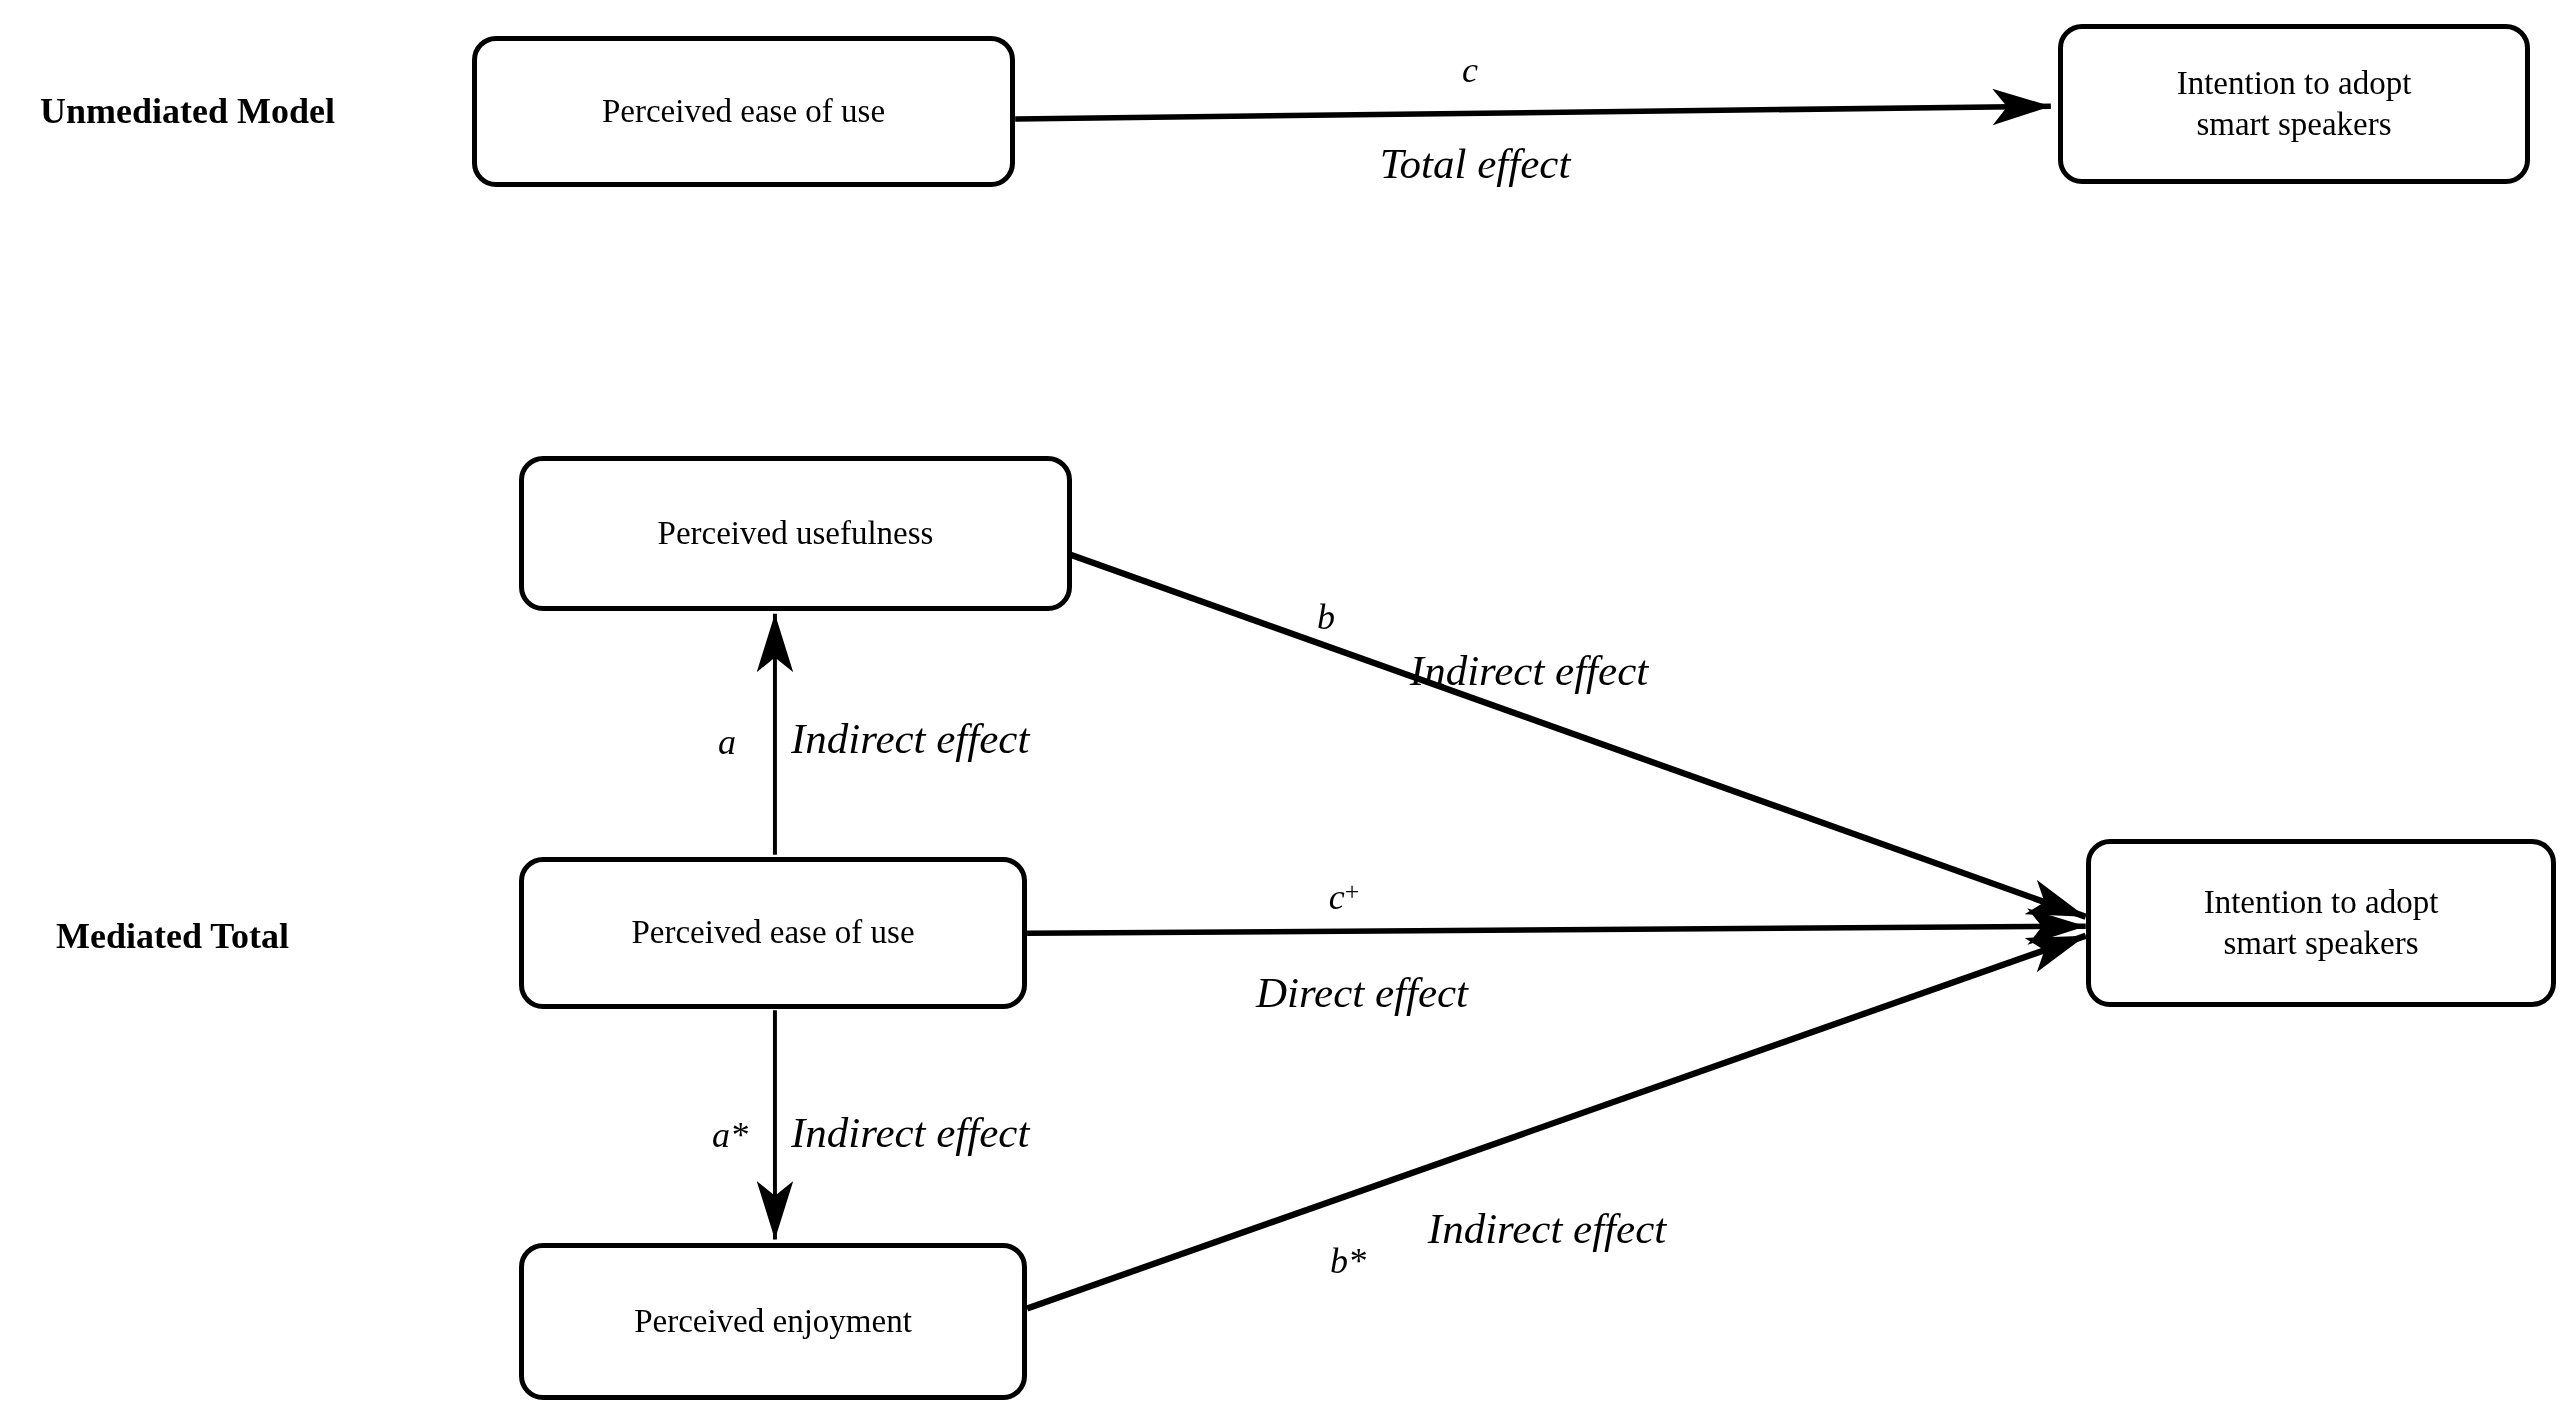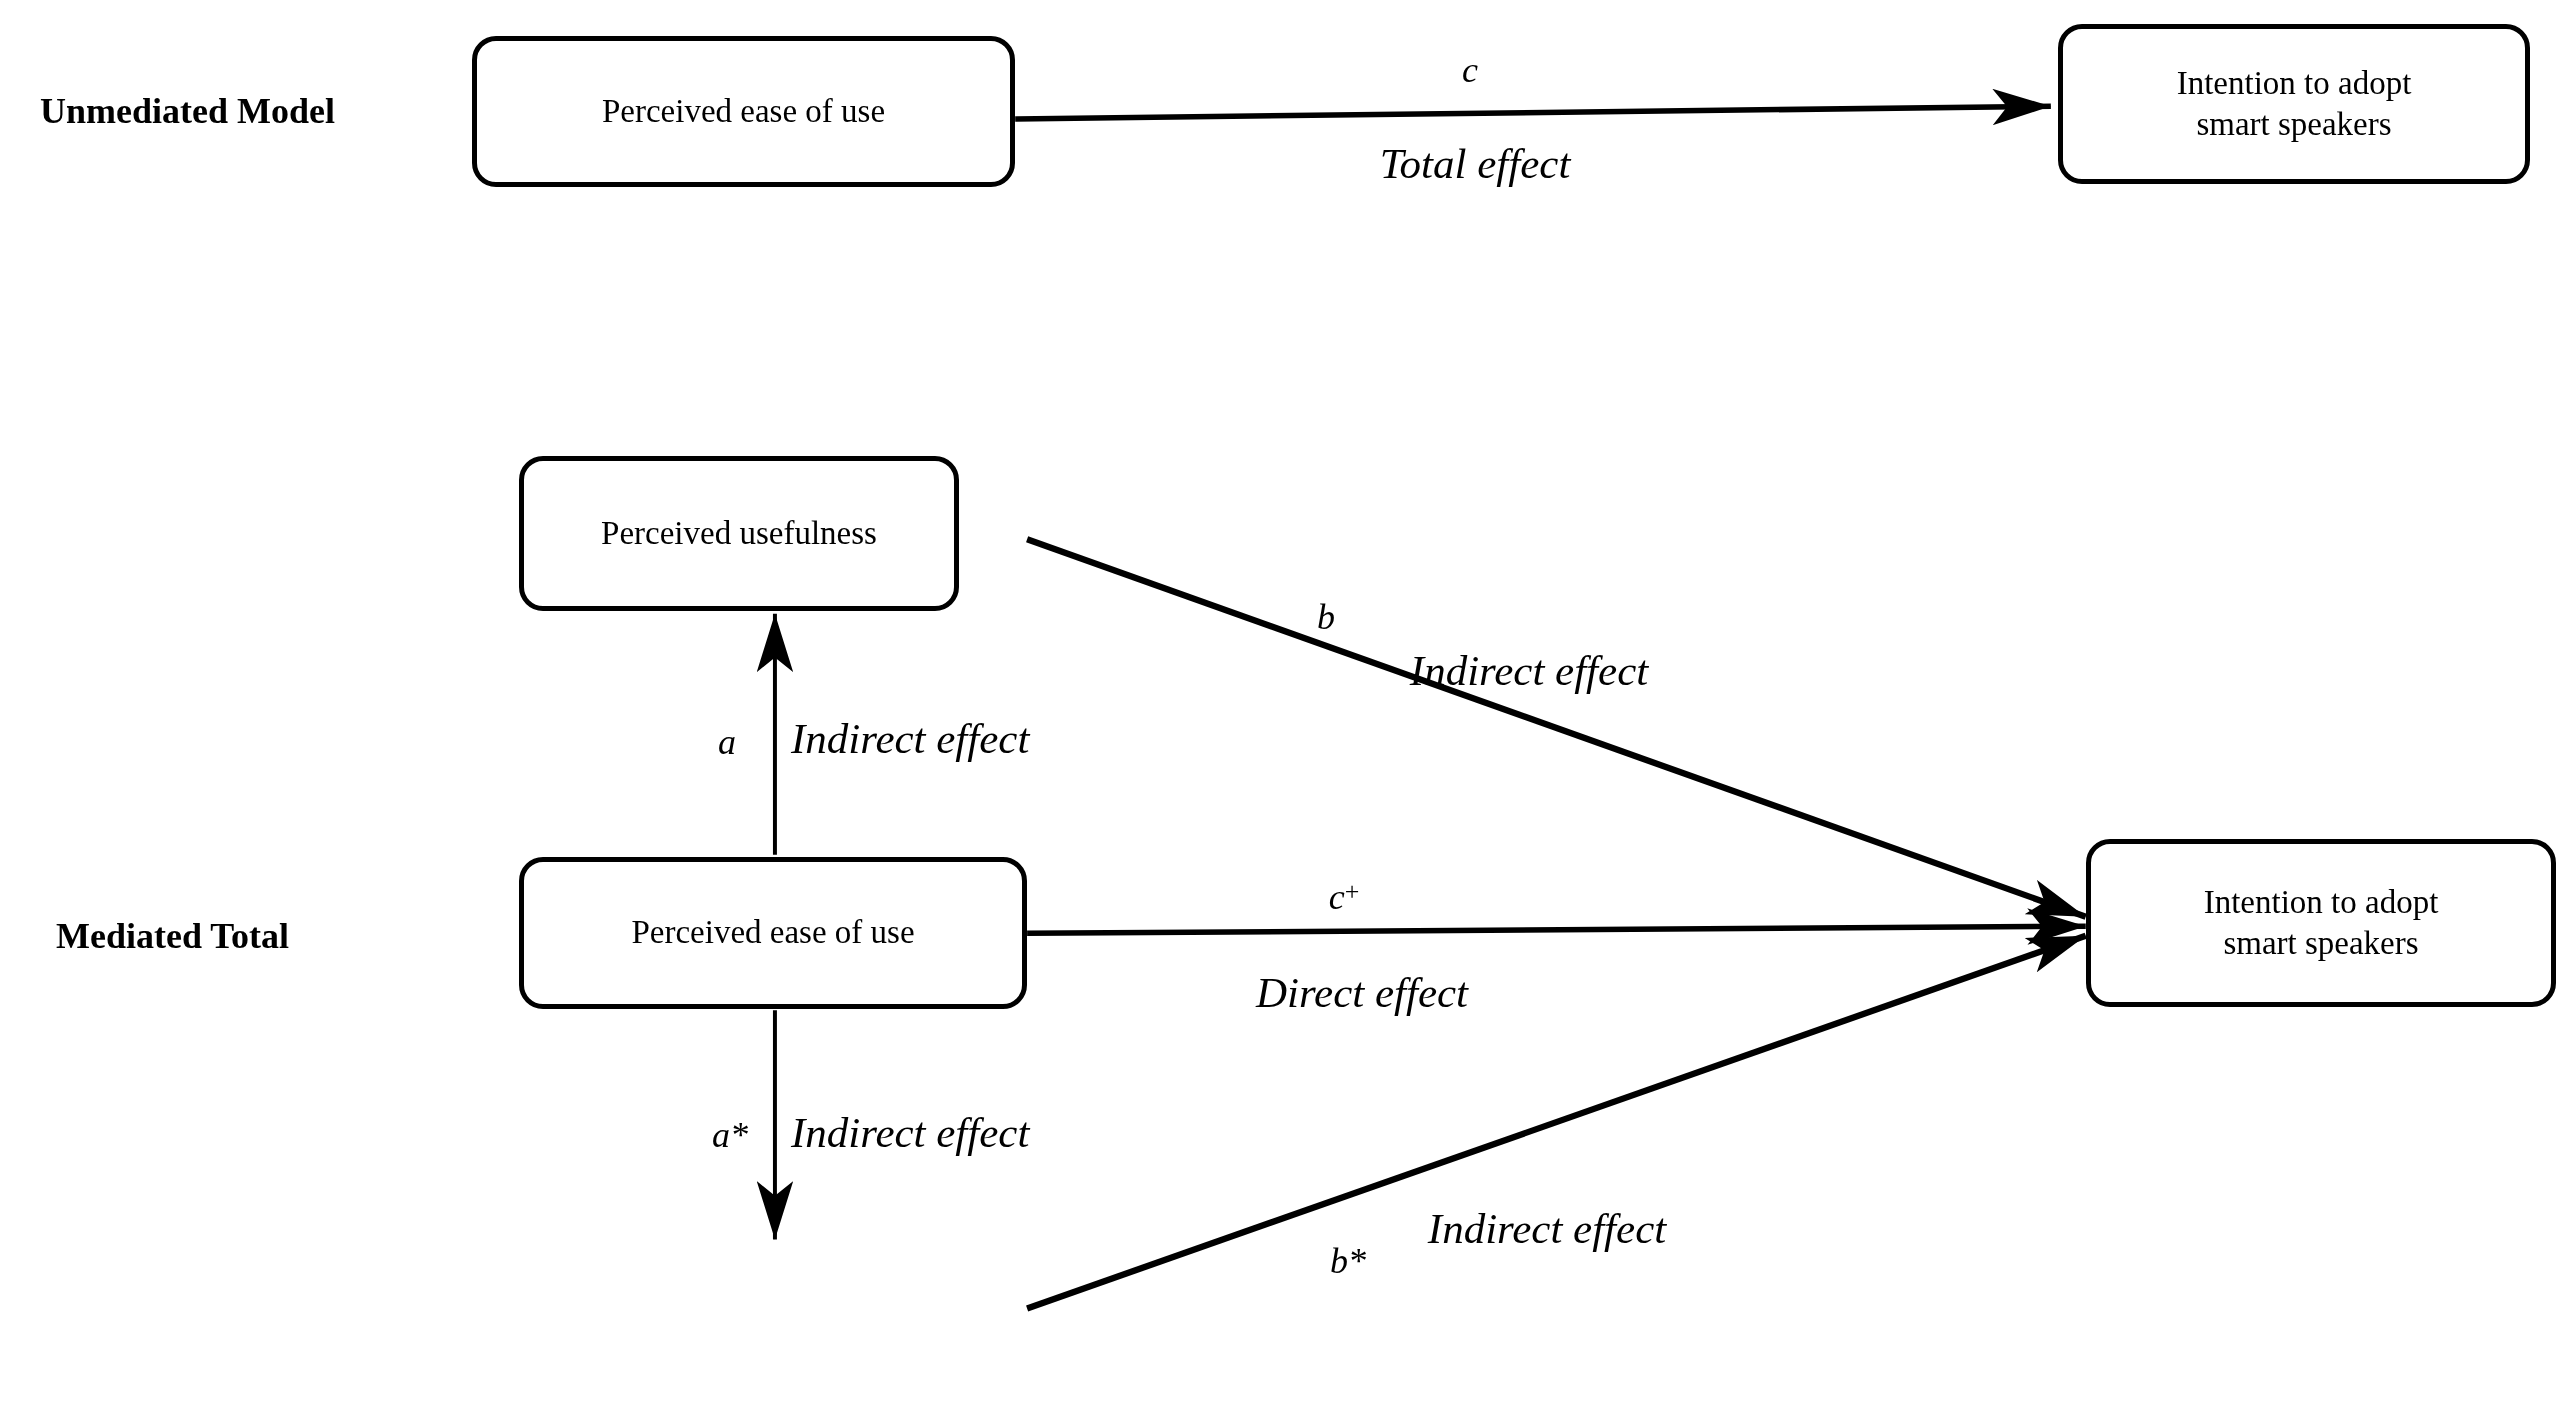--- a/index.html
+++ b/index.html
@@ -100,28 +100,31 @@
   </div>
 
   <div class="node" style="left:2058px; top:24px; width:472px; height:160px;">
     <div>Intention to adopt</div>
     <div>smart speakers</div>
   </div>
 
   <div class="path-label centered coef" style="left:1470px; top:70px;">c</div>
   <div class="path-label centered" style="left:1475px; top:163px;">Total effect</div>
 
-  <div class="node" style="left:519px; top:456px; width:440px; height:155px;">
+  <div class="node" style="left:519px; top:456px; width:553px; height:155px;">
     <div>Perceived usefulness</div>
   </div>
 
   <div class="node" style="left:519px; top:857px; width:508px; height:152px;">
     <div>Perceived ease of use</div>
   </div>
 
+  <div class="node" style="left:519px; top:1243px; width:508px; height:157px;">
+    <div>Perceived enjoyment</div>
+  </div>
 
   <div class="node" style="left:2086px; top:839px; width:470px; height:168px;">
     <div>Intention to adopt</div>
     <div>smart speakers</div>
   </div>
 
   <div class="path-label centered coef" style="left:727px; top:742px;">a</div>
   <div class="path-label left-anchored" style="left:791px; top:738px;">Indirect effect</div>
 
   <div class="path-label centered coef" style="left:730px; top:1135px;">a*</div>

